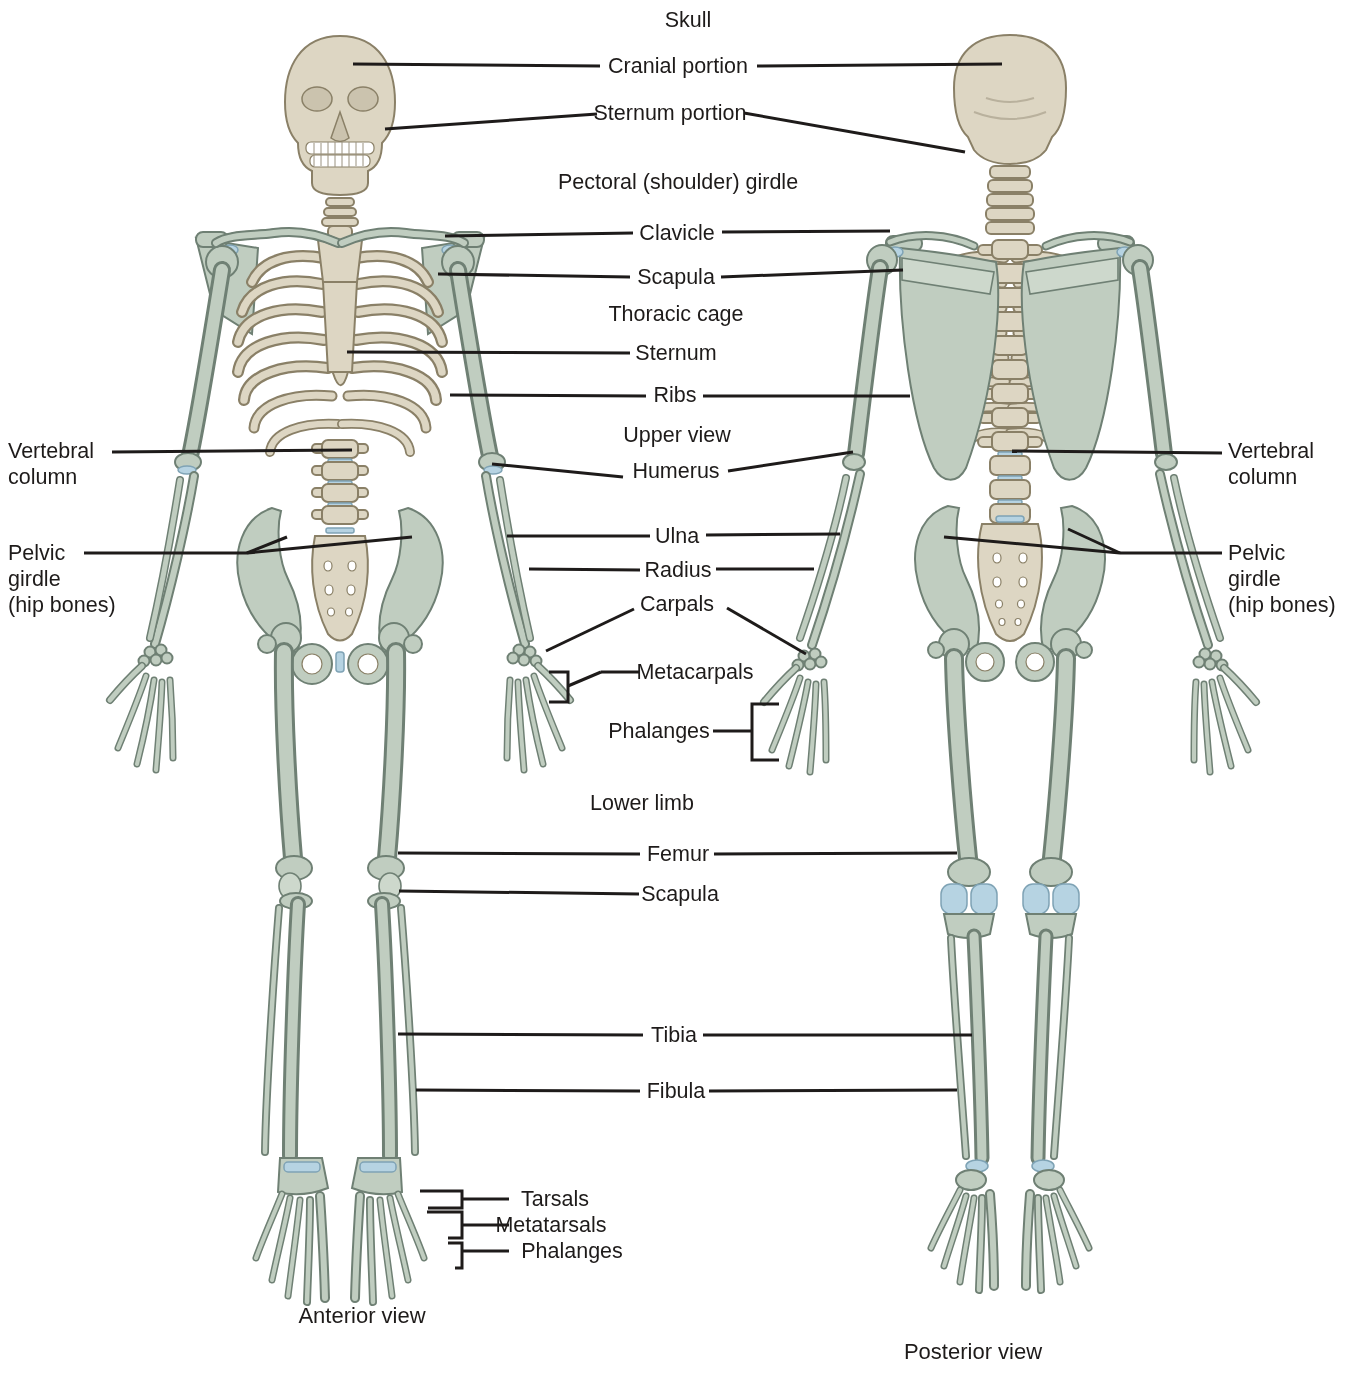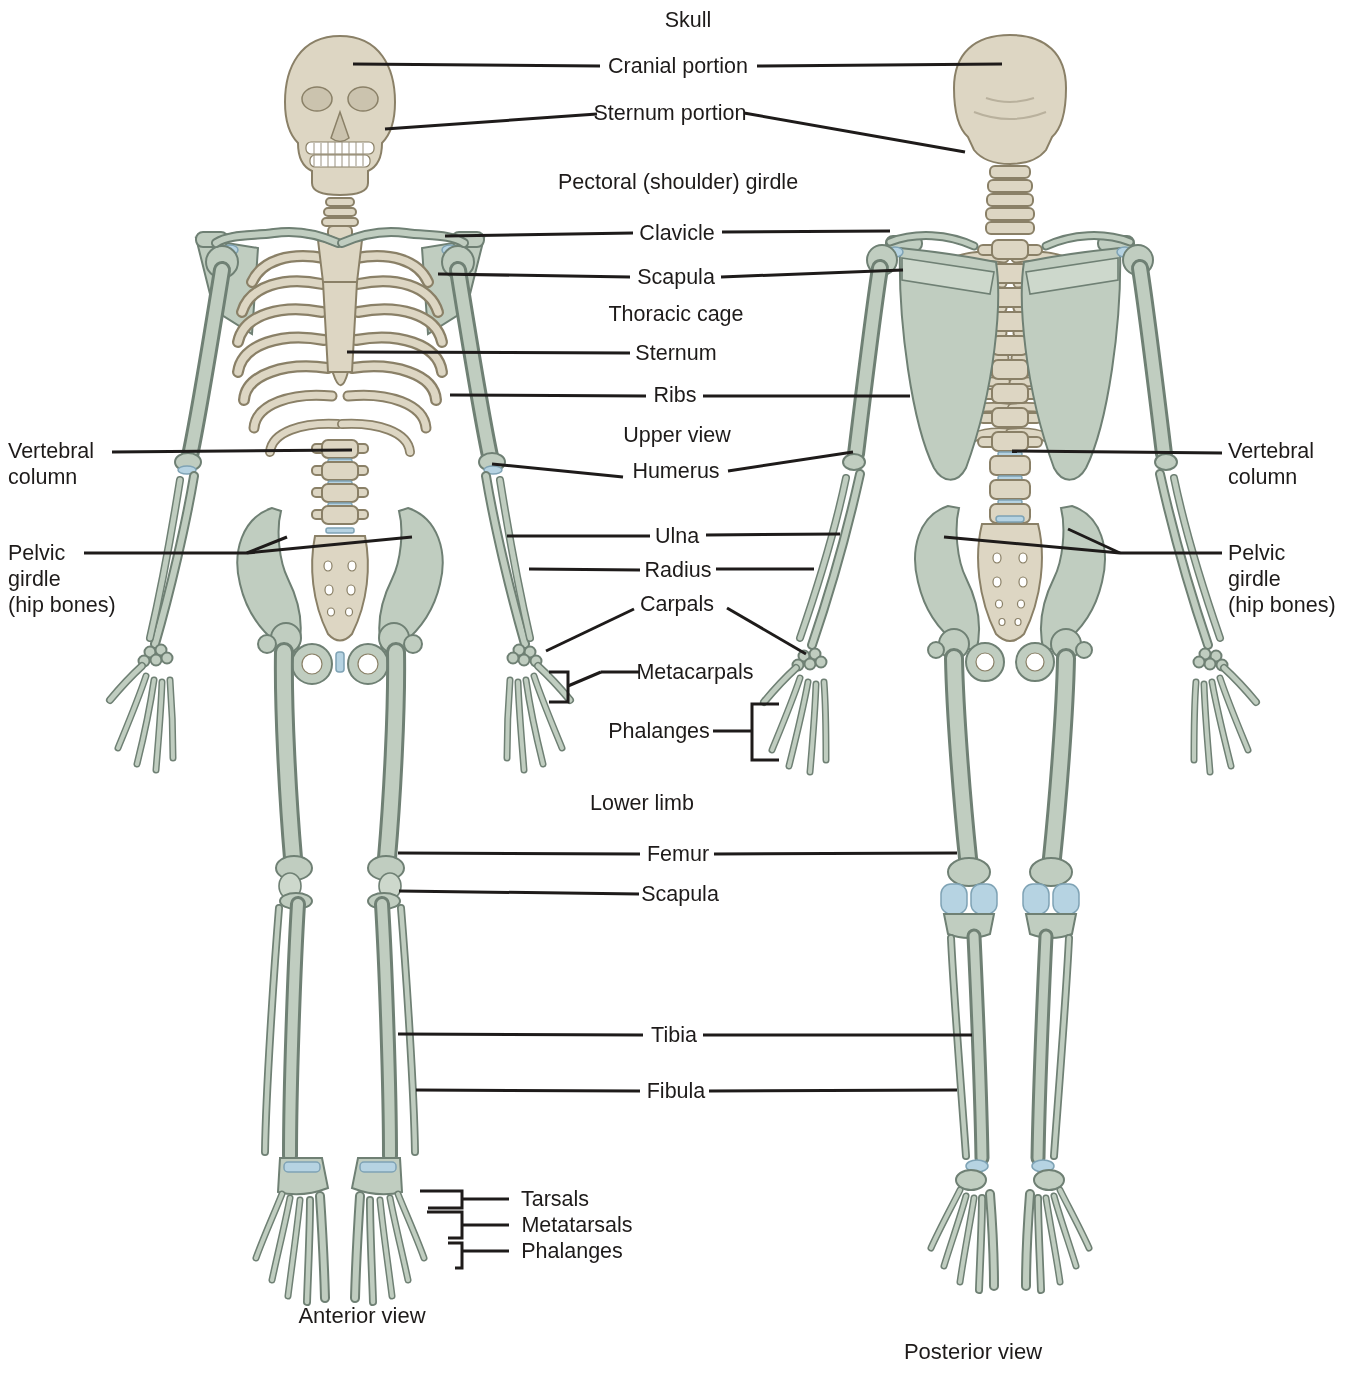--- a/index.html
+++ b/index.html
@@ -436,21 +436,21 @@
 <div class="lb" style="left:678px;top:570px">Radius</div>
 <div class="lb" style="left:677px;top:604px">Carpals</div>
 <div class="lb" style="left:695px;top:672px">Metacarpals</div>
 <div class="lb" style="left:659px;top:731px">Phalanges</div>
 <div class="lb" style="left:642px;top:803px">Lower limb</div>
 <div class="lb" style="left:678px;top:854px">Femur</div>
 <div class="lb" style="left:680px;top:894px">Scapula</div>
 <div class="lb" style="left:674px;top:1035px">Tibia</div>
 <div class="lb" style="left:676px;top:1091px">Fibula</div>
 <div class="lb" style="left:555px;top:1199px">Tarsals</div>
-<div class="lb" style="left:577px;top:1225px">Metatarsals</div>
+<div class="lb" style="left:551px;top:1225px">Metatarsals</div>
 <div class="lb" style="left:572px;top:1251px">Phalanges</div>
 
 <div class="sb" style="left:8px;top:438px">
   <div>Vertebral</div>
   <div>column</div>
 </div>
 <div class="sb" style="left:8px;top:540px">
   <div>Pelvic</div>
   <div>girdle</div>
   <div>(hip bones)</div>

